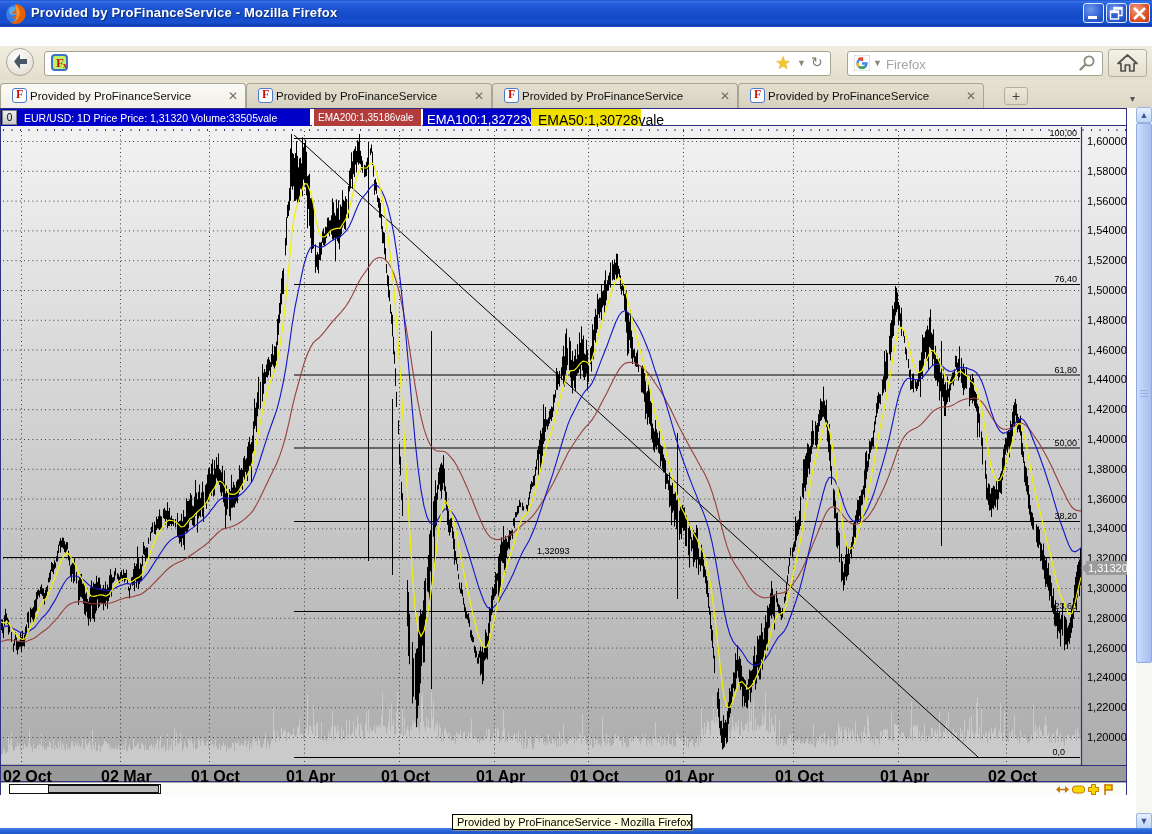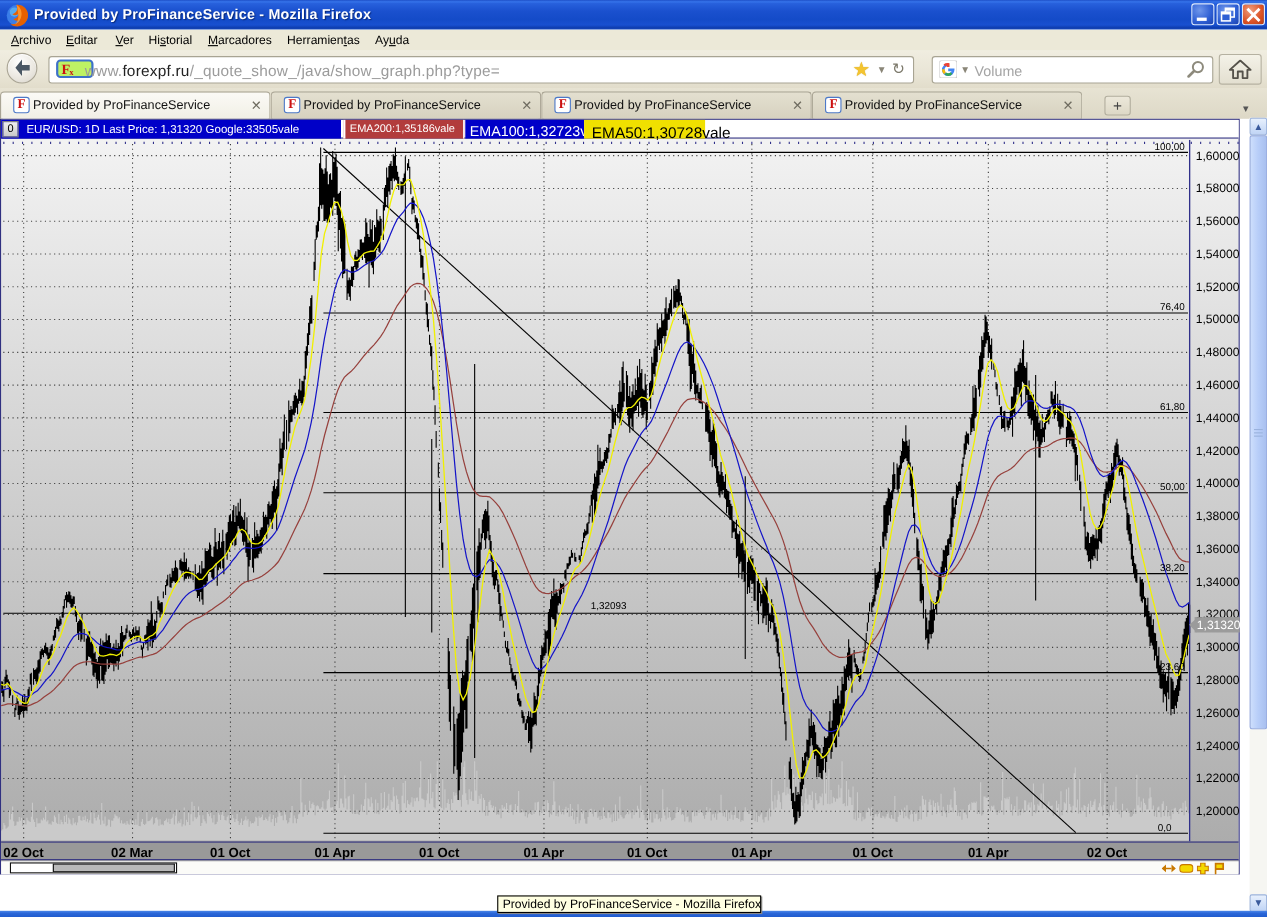--- a/index.html
+++ b/index.html
@@ -13,21 +13,21 @@
 #btn-min:after{content:"";position:absolute;left:4px;top:12px;width:9px;height:3px;background:#fff}
 #btn-max{left:1106px;background:radial-gradient(circle at 35% 30%,#6f96ea,#2e5fd4 60%,#1d43ae)}
 #btn-close{left:1129px;width:21px;background:radial-gradient(circle at 35% 30%,#f09d7c,#db5226 60%,#b83c12)}
 
 #menubar{left:0;top:27px;width:1152px;height:19px;background:#ece9d8;border-bottom:1px solid #ece9d8;font-size:11px;color:#000}
 .mi{position:absolute;top:4px}
 
 #navbar{left:0;top:46px;width:1152px;height:34px;background:linear-gradient(180deg,#f0ede0,#e9e5d6 60%,#e2ddcb)}
 #backbtn{left:6px;top:48px;width:28px;height:28px;border-radius:50%;background:radial-gradient(circle at 40% 30%,#ffffff,#ece9e2 55%,#d8d4cb);border:1px solid #a9a494;box-shadow:inset 0 1px 1px #fff}
 #urlbar{left:44px;top:51px;width:787px;height:25px;background:#fff;border:1px solid #a8a493;border-radius:3px}
-#favicon{left:51px;top:54px;width:34px;height:17px;background:#bef264;border:2px solid #3d71c8;border-radius:4px}
+#favicon{left:51px;top:54px;width:17px;height:17px;background:#bef264;border:2px solid #3d71c8;border-radius:4px}
 #favicon .f{position:absolute;left:3px;top:-1px;color:#cc1111;font-size:13px;font-weight:bold;font-family:"Liberation Serif",serif}
 #urltext{left:77px;top:56px;font-size:14px;color:#9b9b9b;letter-spacing:.2px}
 #urltext b{color:#222;font-weight:normal}
 #star{left:775px;top:52px;font-size:18px;color:#f4c430;text-shadow:0 0 1px #c79810}
 #stardrop{left:797px;top:58px;font-size:9px;color:#8a8678}
 #reload{left:811px;top:54px;font-size:14px;color:#7d7a6c}
 #searchbox{left:847px;top:51px;width:256px;height:25px;background:#fff;border:1px solid #a8a493;border-radius:3px}
 #gdrop{left:873px;top:58px;font-size:9px;color:#8a8678}
 #gtext{left:886px;top:57px;font-size:13px;color:#a4a4a4}
 #homebtn{left:1108px;top:49px;width:39px;height:28px;border:1px solid #b5b1a1;border-radius:3px;background:linear-gradient(#f4f2e8,#e3dfd0)}
@@ -48,21 +48,21 @@
 #chead .blue1{position:absolute;left:0;top:0;width:309px;height:17px;background:#0000c8}
 #chead .icon{position:absolute;left:1px;top:1px;width:15px;height:15px;background:linear-gradient(#efefef,#c9c9c9);border:1px solid #808080;color:#000;font-size:10px;text-align:center;line-height:14px}
 #chead .t1{position:absolute;left:23px;top:3px;color:#fff;font-size:10.5px}
 #chead .red{position:absolute;left:311px;top:0;width:110px;height:17px;background:#b23c3c;border-left:2px solid #fff;border-right:1px solid #fff}
 #chead .red span{position:absolute;left:4px;top:3px;color:#fff;font-size:10px}
 #chead .blue2{position:absolute;left:422px;top:0;width:108px;height:17px;background:#0000c8;color:#fff}
 #chead .blue2 span{position:absolute;left:4px;top:3px;font-size:13px}
 #chead .yel{position:absolute;left:530px;top:0;width:110px;height:17px;background:#f0e000;color:#000}
 #chead .yel span{position:absolute;left:7px;top:3px;font-size:14px}
 #chartarea{position:absolute;left:0;top:18px;width:995px;height:638px}
-#dateaxis{position:absolute;left:0;top:656px;width:1125px;height:17px;background:#999;border-top:1px solid #303080;border-bottom:1px solid #303080;color:#000;font-size:12px;font-weight:bold}
+#dateaxis{position:absolute;left:0;top:656px;width:1125px;height:17px;background:#999;border-top:1px solid #303080;border-bottom:1px solid #303080;color:#000;font-size:16px;font-weight:bold}
 #dateaxis span{position:absolute;top:2px}
 #cfooter{position:absolute;left:0;top:674px;width:1125px;height:12px;background:#fbfbf8}
 #rangebox{position:absolute;left:8px;top:1px;width:152px;height:10px;border:1px solid #111;background:#fff}
 #rangethumb{position:absolute;left:38px;top:0px;width:111px;height:8px;border:1px solid #111;background:#b9b9b9}
 .cicon{position:absolute;top:1px;font-size:10px;color:#cc8400}
 
 #scroll-track{left:1136px;top:107px;width:16px;height:722px;background:#f6f6f2}
 .sbtn{left:1136px;width:16px;height:16px;background:linear-gradient(#e7f0fd,#c0d4f5);border:1px solid #9ab2dd;border-radius:2px;color:#3a5a9c;font-size:9px;text-align:center;line-height:14px}
 #sthumb{left:1136px;top:123px;width:16px;height:540px;border:1px solid #93a9e0;border-radius:2px;background:linear-gradient(90deg,#cddefc,#b7cdf8 50%,#a9c0ef)}
 #sthumb:after{content:"";position:absolute;left:3px;top:266px;width:8px;height:1px;background:#9ab2dd;box-shadow:0 3px #9ab2dd,0 6px #9ab2dd}
@@ -88,52 +88,42 @@
         <rect x="5" y="1.5" width="8" height="2.2" fill="#fff"></rect>
         <rect x="1.5" y="5" width="8" height="8" fill="#2e5fd4" stroke="#fff" stroke-width="1.4"></rect>
         <rect x="1.5" y="5" width="8" height="2.2" fill="#fff"></rect>
       </svg>
     </div>
 <div class="abs winbtn" id="btn-close">
 <svg style="position:absolute;left:2px;top:2px" width="15" height="15" viewBox="0 0 15 15">
         <path d="M2 2 L13 13 M13 2 L2 13" stroke="#fff" stroke-width="2.6"></path>
       </svg>
 </div>
-<div class="abs" id="menubar">
- <span class="mi" style="left:10px"><u>A</u>rchivo</span>
- <span class="mi" style="left:60px"><u>E</u>ditar</span>
- <span class="mi" style="left:105px"><u>V</u>er</span>
- <span class="mi" style="left:135px">Hi<u>s</u>torial</span>
- <span class="mi" style="left:189px"><u>M</u>arcadores</span>
- <span class="mi" style="left:261px">Herramien<u>t</u>as</span>
- <span class="mi" style="left:341px">Ay<u>u</u>da</span>
-</div>
 <div class="abs" id="navbar"></div>
 <div class="abs" id="backbtn"></div>
 <svg class="abs" style="left:11px;top:53px" width="17" height="17" viewBox="0 0 17 17">
       <path d="M9 1 L3 8.5 L9 16 L9 11 L16 11 L16 6 L9 6 Z" fill="#4a5764"></path>
     </svg>
 <div class="abs" id="urlbar"></div>
 <div class="abs" id="favicon">
       <span class="f">F<span style="font-size:8px;position:relative;top:1px;left:-1px">x</span></span>
     </div>
-<div class="abs" id="urltext">www.<b>forexpf.ru</b>/_quote_show_/java/show_graph.php?type=</div>
 <div class="abs" id="star">★</div>
 <div class="abs" id="stardrop">▼</div>
 <div class="abs" id="reload">↻</div>
 <div class="abs" id="searchbox"></div>
 <svg class="abs" style="left:854px;top:55px" width="16" height="16" viewBox="0 0 16 16">
  <rect width="16" height="16" rx="2" fill="#fff" stroke="#ccc"></rect>
  <path d="M8 4 A4.5 4.5 0 1 0 12.5 8.5 L8 8.5" fill="none" stroke="#4285f4" stroke-width="2.4"></path>
  <path d="M4.5 4.5 A4.5 4.5 0 0 1 8 3.5 L8 6" fill="none" stroke="#ea4335" stroke-width="2.4"></path>
  <path d="M3.5 8 A4.5 4.5 0 0 0 5 11.5" fill="none" stroke="#fbbc05" stroke-width="2.4"></path>
  <path d="M5.5 12 A4.5 4.5 0 0 0 11 11.5" fill="none" stroke="#34a853" stroke-width="2.4"></path>
 </svg>
 <div class="abs" id="gdrop">▼</div>
-<div class="abs" id="gtext">Volume</div>
+<div class="abs" id="gtext">Firefox</div>
 <svg class="abs" style="left:1078px;top:54px" width="18" height="18" viewBox="0 0 18 18">
       <circle cx="11" cy="7" r="4.6" fill="none" stroke="#8d8a7c" stroke-width="1.8"></circle>
       <path d="M7.5 10.5 L2.5 15.5" stroke="#8d8a7c" stroke-width="2.4" stroke-linecap="round"></path>
     </svg>
 <div class="abs" id="homebtn"></div>
 <svg class="abs" style="left:1117px;top:54px" width="21" height="19" viewBox="0 0 21 19">
       <path d="M10.5 1 L20 9.5 L17 9.5 L17 17 L12.7 17 L12.7 11 L8.3 11 L8.3 17 L4 17 L4 9.5 L1 9.5 Z" fill="none" stroke="#55524a" stroke-width="1.7" stroke-linejoin="round"></path>
     </svg>
 <div class="abs" id="tabbar"></div>
 <div class="tab active" style="left:0px">
@@ -164,21 +154,21 @@
       <span class="txt">Provided by ProFinanceService</span>
       <span class="x">✕</span>
 </div>
 <div class="abs" id="newtab">+</div>
 <div class="abs" id="alltabs">▾</div>
 
 <div class="abs" id="widget">
  <div id="chead">
   <span class="blue1"></span>
   <span class="icon">0</span>
-  <span class="t1">EUR/USD: 1D Last Price: 1,31320 Google:33505vale</span>
+  <span class="t1">EUR/USD: 1D Price Price: 1,31320 Volume:33505vale</span>
   <span class="red">
           <span>EMA200:1,35186vale</span>
         </span>
   <span class="blue2">
           <span>EMA100:1,32723vale</span>
         </span>
   <span class="yel">
           <span>EMA50:1,30728vale</span>
         </span>
  </div>

